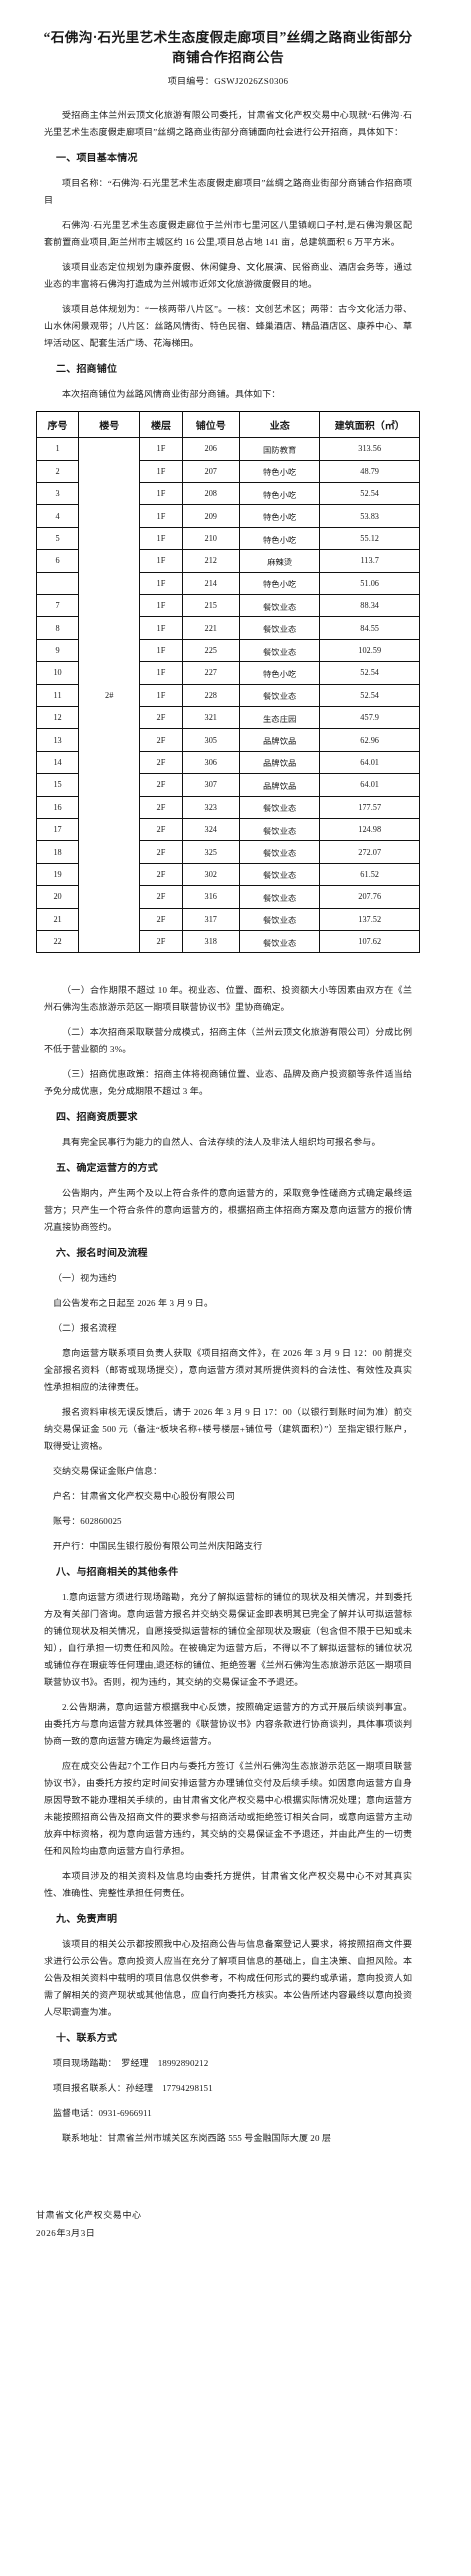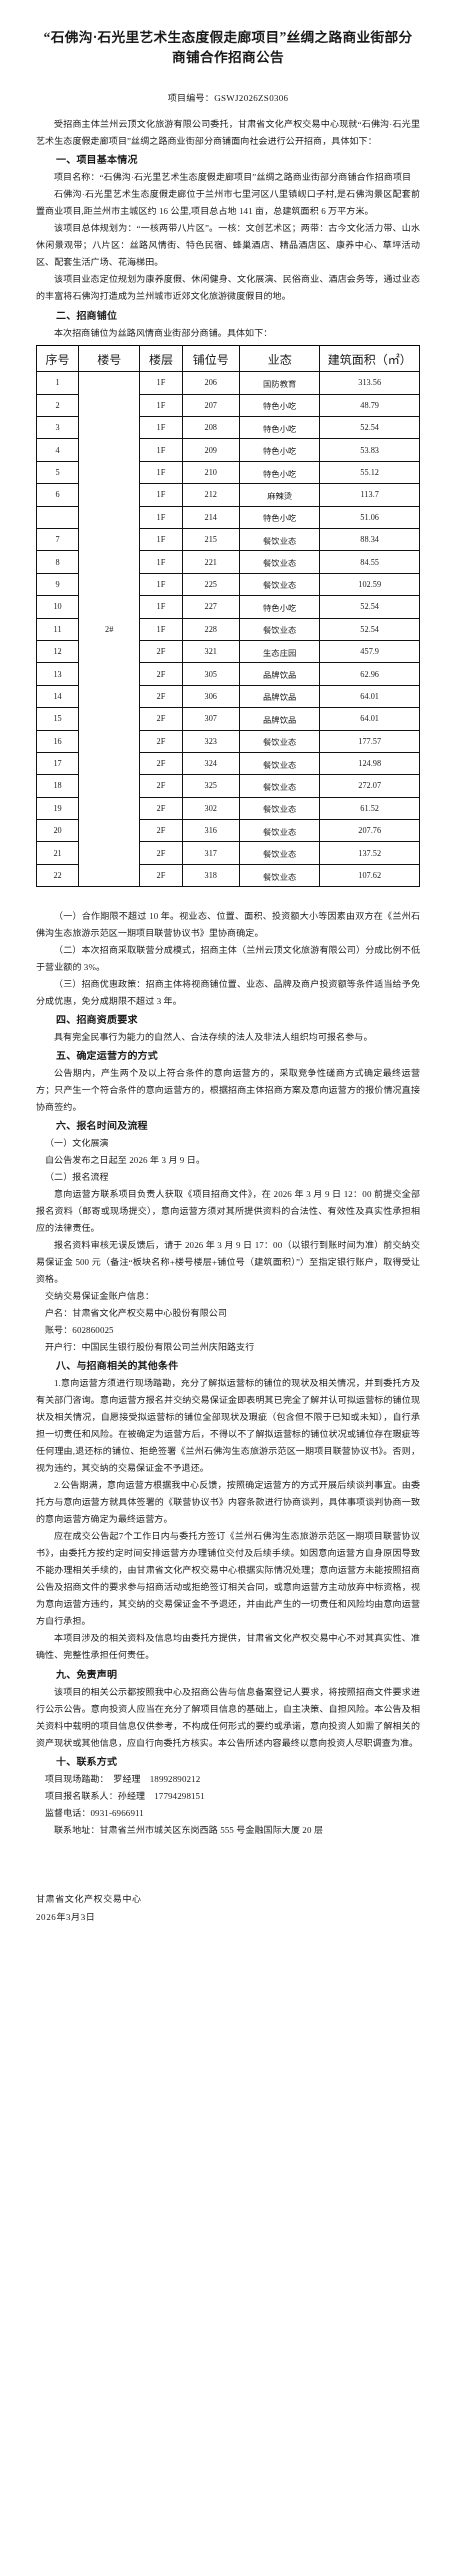--- a/index.html
+++ b/index.html
@@ -27,30 +27,30 @@
     font-size: 13.7px;
     line-height: 20px;
     text-align: center;
     letter-spacing: 0.3px;
     margin: 8.3px 3.6px 0 3.6px;
   }
   .doc-subtitle {
     text-align: center;
     font-size: 9px;
     line-height: 15.5px;
-    margin-top: 23px;
+    margin-top: 6px;
     letter-spacing: 0.3px;
   }
   
   .para {
     font-size: 9px;
     line-height: 17px;
     text-align: justify;
     text-justify: inter-ideograph;
-    margin: 0;
+    margin: 8px;
     letter-spacing: 0.1px;
   }
   .para.indent { text-indent: 2em; }
   .para.noindent { text-indent: 0; }
   .section-head {
     font-family: "DejaVu Sans", "Liberation Sans", sans-serif;
     font-weight: bold;
     font-size: 10px;
     line-height: 18px;
     text-indent: 2em;
@@ -72,22 +72,22 @@
   .shop-table td {
     border: 0.6px solid #111;
     text-align: center;
     vertical-align: middle;
     font-size: 8.3px;
     height: 21.4px;
     padding: 0 1.2px;
     font-family: "Liberation Serif", "DejaVu Serif", serif;
   }
   .shop-table th {
-    font-weight: normal;
-    font-size: 12px;
+    font-weight: bold;
+    font-size: 10px;
     height: 25px;
   }
   .shop-table thead th { border-top: 1.2px solid #000; }
   .col-idx   { width: 11%; }
   .col-bldg  { width: 16%; }
   .col-floor { width: 11%; }
   .col-slot  { width: 15%; }
   .col-biz   { width: 21%; }
   .col-area  { width: 26%; }
 
@@ -106,22 +106,22 @@
   <h1 class="doc-title">“石佛沟·石光里艺术生态度假走廊项目”丝绸之路商业街部分商铺合作招商公告</h1>
   <div class="doc-subtitle">项目编号：GSWJ2026ZS0306</div>
 
   <div class="gap-md"></div>
 
   <p class="para indent">受招商主体兰州云顶文化旅游有限公司委托，甘肃省文化产权交易中心现就“石佛沟·石光里艺术生态度假走廊项目”丝绸之路商业街部分商铺面向社会进行公开招商，具体如下：</p>
 
   <div class="section-head">一、项目基本情况</div>
   <p class="para indent">项目名称：“石佛沟·石光里艺术生态度假走廊项目”丝绸之路商业街部分商铺合作招商项目</p>
   <p class="para indent">石佛沟·石光里艺术生态度假走廊位于兰州市七里河区八里镇岘口子村,是石佛沟景区配套前置商业项目,距兰州市主城区约 16 公里,项目总占地 141 亩，总建筑面积 6 万平方米。</p>
+  <p class="para indent">该项目业态定位规划为康养度假、休闲健身、文化展演、民俗商业、酒店会务等，通过业态的丰富将石佛沟打造成为兰州城市近郊文化旅游微度假目的地。</p>
   <p class="para indent">该项目总体规划为：“一核两带八片区”。一核：文创艺术区；两带：古今文化活力带、山水休闲景观带；八片区：丝路风情街、特色民宿、蜂巢酒店、精品酒店区、康养中心、草坪活动区、配套生活广场、花海梯田。</p>
-  <p class="para indent">该项目业态定位规划为康养度假、休闲健身、文化展演、民俗商业、酒店会务等，通过业态的丰富将石佛沟打造成为兰州城市近郊文化旅游微度假目的地。</p>
 
   <div class="section-head">二、招商铺位</div>
   <p class="para indent">本次招商铺位为丝路风情商业街部分商铺。具体如下：</p>
 
   <table class="shop-table">
     <colgroup>
       <col class="col-idx">
         <col class="col-bldg">
         <col class="col-floor">
       <col class="col-slot">
@@ -310,21 +310,21 @@
   <p class="para indent">（二）本次招商采取联营分成模式，招商主体（兰州云顶文化旅游有限公司）分成比例不低于营业额的 3%。</p>
   <p class="para indent">（三）招商优惠政策：招商主体将视商铺位置、业态、品牌及商户投资额等条件适当给予免分成优惠，免分成期限不超过 3 年。</p>
 
   <div class="section-head">四、招商资质要求</div>
   <p class="para indent">具有完全民事行为能力的自然人、合法存续的法人及非法人组织均可报名参与。</p>
 
   <div class="section-head">五、确定运营方的方式</div>
   <p class="para indent">公告期内，产生两个及以上符合条件的意向运营方的，采取竞争性磋商方式确定最终运营方；只产生一个符合条件的意向运营方的，根据招商主体招商方案及意向运营方的报价情况直接协商签约。</p>
 
   <div class="section-head">六、报名时间及流程</div>
-  <p class="para noindent" style="padding-left:1em">（一）文化展演</p>
+  <p class="para noindent" style="padding-left:1em">（一）视为违约</p>
   <p class="para noindent" style="padding-left:1em">自公告发布之日起至 2026 年 3 月 9 日。</p>
   <p class="para noindent" style="padding-left:1em">（二）报名流程</p>
   <p class="para indent">意向运营方联系项目负责人获取《项目招商文件》，在 2026 年 3 月 9 日 12：00 前提交全部报名资料（邮寄或现场提交），意向运营方须对其所提供资料的合法性、有效性及真实性承担相应的法律责任。</p>
   <p class="para indent">报名资料审核无误反馈后，请于 2026 年 3 月 9 日 17：00（以银行到账时间为准）前交纳交易保证金 500 元（备注“板块名称+楼号楼层+铺位号（建筑面积）”）至指定银行账户，取得受让资格。</p>
   <p class="para noindent" style="padding-left:1em">交纳交易保证金账户信息：</p>
   <p class="para noindent" style="padding-left:1em">户名：甘肃省文化产权交易中心股份有限公司</p>
   <p class="para noindent" style="padding-left:1em">账号：602860025</p>
   <p class="para noindent" style="padding-left:1em">开户行：中国民生银行股份有限公司兰州庆阳路支行</p>
 
   <div class="section-head">八、与招商相关的其他条件</div>

